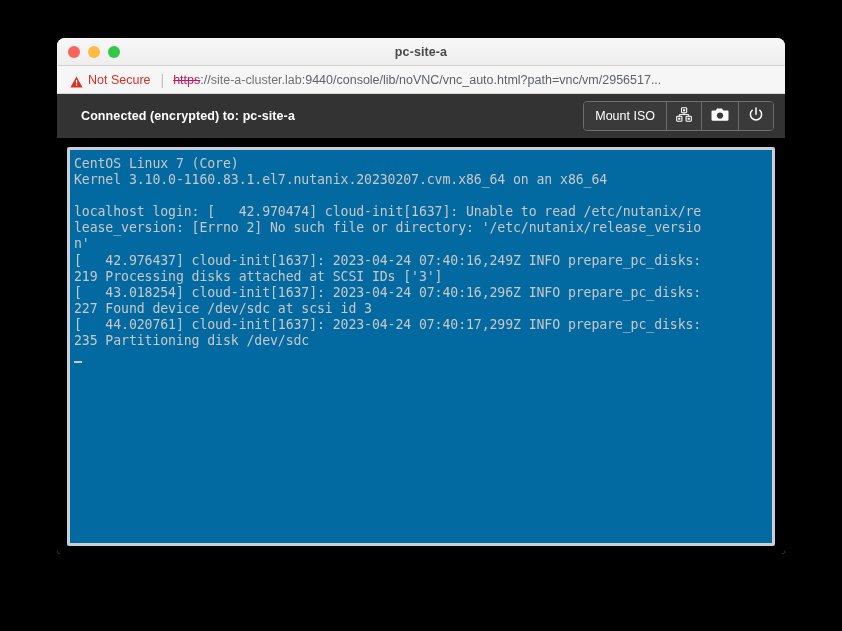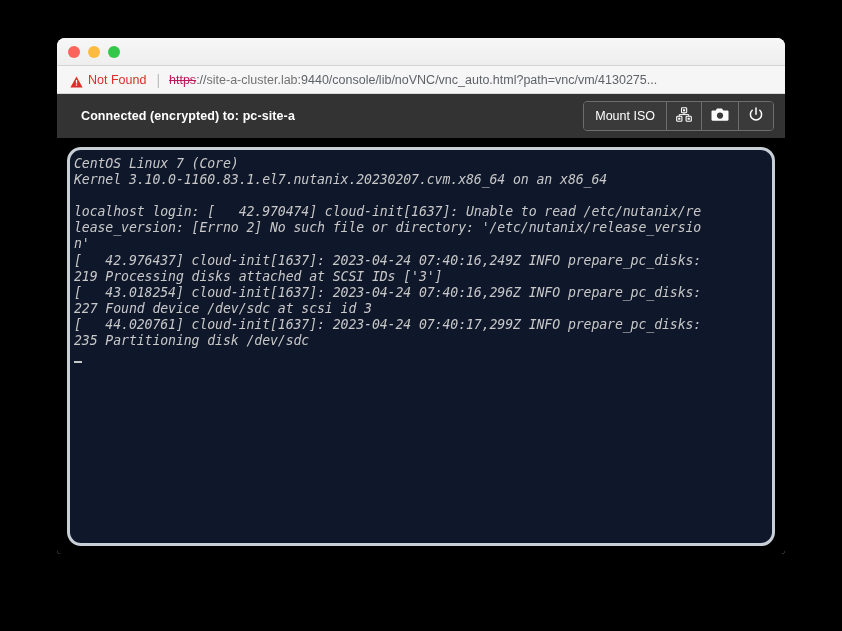--- a/index.html
+++ b/index.html
@@ -149,25 +149,24 @@
   .vnc-stage {
     background: #000000;
     height: 418px;
     padding: 9px 10px 10px 10px;
     box-sizing: border-box;
     display: flex;
   }
   .screen-frame {
     flex: 1;
     border: 3px solid #c9cfd6;
-    border-radius: 14px;
-    background: #0f172a;
+    border-radius: 2px;
+    background: #0369a1;
     overflow: hidden;
     position: relative;
-    font-style: italic;
   }
   .term {
     padding: 6px 0 0 4px;
     font-family: "DejaVu Sans Mono", "Liberation Mono", monospace;
     font-size: 13.2px;
     line-height: 16.1px;
     color: #c8c8c8;
     white-space: pre;
     letter-spacing: -0.1px;
   }
@@ -183,33 +182,34 @@
 <body>
 
 <div class="window">
 
   <div class="titlebar">
     <div class="traffic">
       <span class="dot close"></span>
       <span class="dot min"></span>
       <span class="dot max"></span>
     </div>
+    <div class="win-title">pc-site-a</div>
   </div>
 
   <div class="urlbar">
     <span class="warn-icon">
       <svg width="13" height="12" viewBox="0 0 13 12">
         <path d="M6.5 0.6 L12.6 11.4 L0.4 11.4 Z" fill="#d93025"></path>
         <rect x="5.9" y="3.9" width="1.25" height="3.6" fill="#ffffff"></rect>
         <rect x="5.9" y="8.4" width="1.25" height="1.3" fill="#ffffff"></rect>
       </svg>
     </span>
-    <span class="not-secure">Not Found</span>
+    <span class="not-secure">Not Secure</span>
     <span class="url-sep">|</span>
-    <span class="url"><span class="scheme">https</span><span>://</span><span class="host">site-a-cluster.lab</span><span>:9440/console/lib/noVNC/vnc_auto.html?path=vnc/vm/4130275...</span></span>
+    <span class="url"><span class="scheme">https</span><span>://</span><span class="host">site-a-cluster.lab</span><span>:9440/console/lib/noVNC/vnc_auto.html?path=vnc/vm/2956517...</span></span>
   </div>
 
   <div class="vnc-toolbar">
     <div class="conn-status">Connected (encrypted) to: pc-site-a</div>
     <div class="spacer"></div>
     <div class="btn-group">
 
       <div class="tb-btn">
         <span>Mount ISO</span>
       </div>

